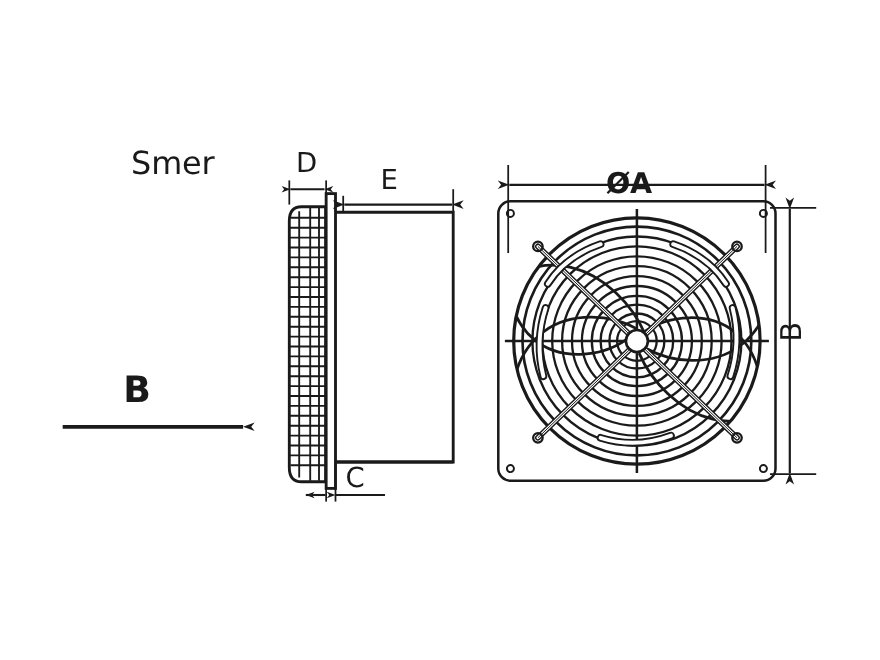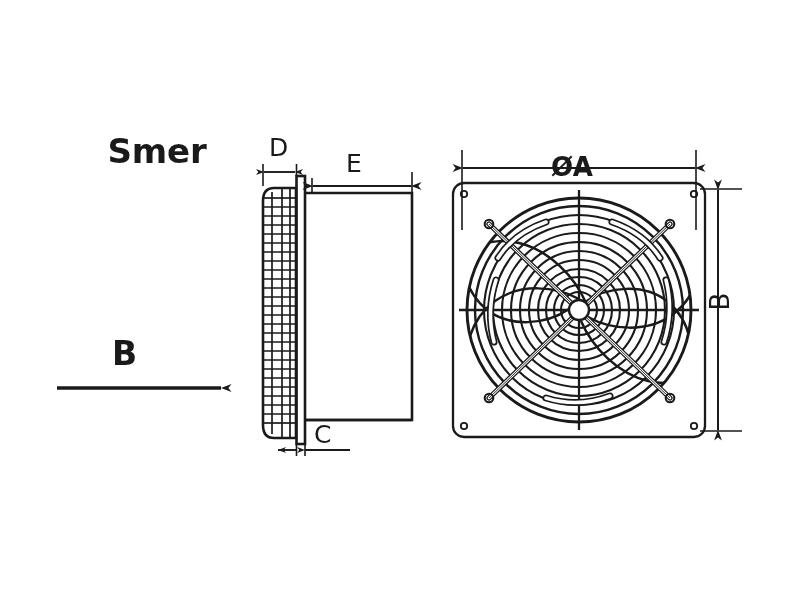--- a/index.html
+++ b/index.html
@@ -28,22 +28,22 @@
     font-family: "DejaVu Sans", "Liberation Sans", sans-serif;
     white-space: pre;
     line-height: 1.12;
     user-select: none;
   }
   #smer-label {
     left: 62px;
     top: 132px;
     width: 190px;
     text-align: center;
-    font-size: 34px;
-    font-weight: 700;
+    font-size: 29px;
+    font-weight: 400;
     letter-spacing: -0.2px;
   }
   #flow-b-label {
     left: 112px;
     top: 336px;
     font-size: 33px;
     font-weight: 700;
   }
   #dim-d-label {
     left: 269px;

